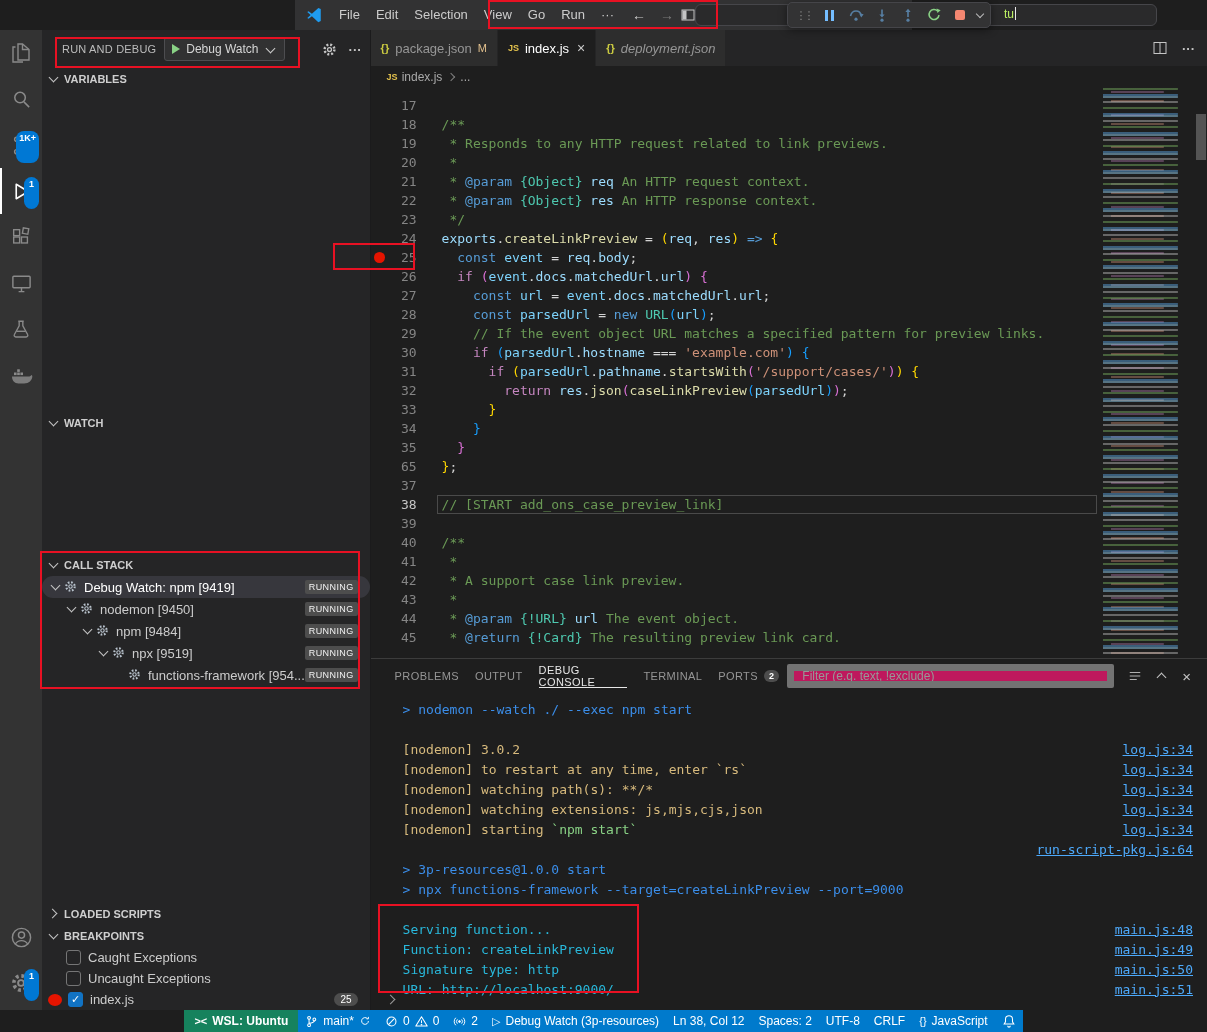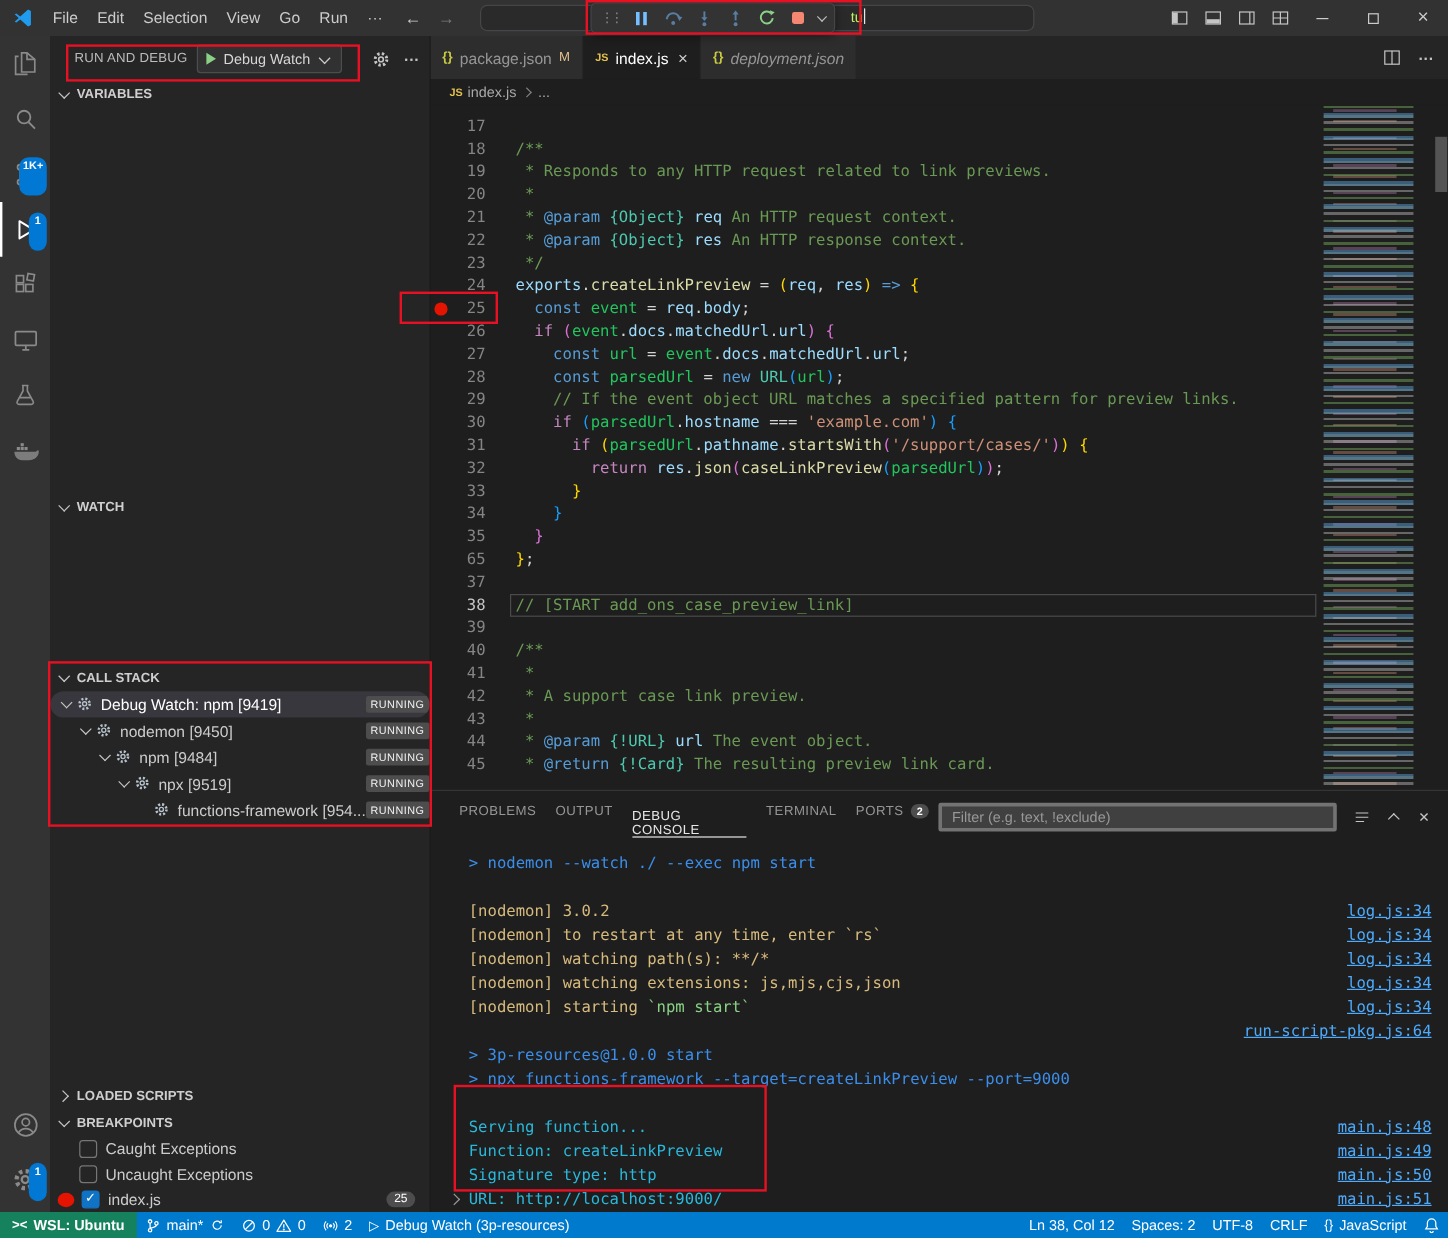--- a/index.html
+++ b/index.html
@@ -1,18 +1,18 @@
 <!DOCTYPE html>
 <html><head>
 <meta charset="utf-8">
 <style>
   * { box-sizing: border-box; margin: 0; padding: 0; }
   html,body { width:1207px; height:1032px; overflow:hidden; }
   body { font-family:"Liberation Sans", sans-serif; background:#1e1e1e; color:#cccccc; }
-  .window { position:relative; width:1207px; height:1032px; display:flex; flex-direction:column; }
+  .window { position:relative; width:1207px; height:1032px; display:flex; flex-direction:column;align-items:center; }
 
   
   .titlebar { flex:0 0 30px; background:#323233; display:flex; align-items:center; font-size:13px; position:relative; z-index:5; }
   .logo { width:18px; height:18px; margin:0 8px 0 10px; flex:0 0 auto; }
   .menu-item { padding:0 8px; height:30px; line-height:30px; color:#cccccc; cursor:default; }
   .nav-arrows { display:flex; gap:14px; margin-left:10px; color:#cccccc; font-size:14px; }
   .command-center { position:absolute; left:400px; top:4px; width:462px; height:22px; background:#2a2a2b; border:1px solid #46464a; border-radius:6px; }
   .cc-text { position:absolute; left:308px; top:2px; font-size:12px; color:#bef264; }
   .cc-cursor { display:inline-block; width:1px; height:13px; background:#e8e8e8; vertical-align:-2px; margin-left:1px; }
   .debug-toolbar { position:absolute; left:492px; top:2px; height:26px; background:#333334; border:1px solid #454549; border-radius:5px; display:flex; align-items:center; padding:0 3px; gap:1px; box-shadow:0 2px 8px rgba(0,0,0,.45); }
@@ -52,21 +52,21 @@
   .twisty { width:16px; height:16px; position:relative; flex:0 0 16px; }
   .twisty::before { content:""; position:absolute; left:4px; top:3px; width:6px; height:6px; border-right:1.6px solid #c5c5c5; border-bottom:1.6px solid #c5c5c5; transform:rotate(45deg); }
   .twisty.right::before { transform:rotate(-45deg); left:3px; top:4px; }
   .sec-body-vars { flex:0 0 322px; }
   .sec-body-watch { flex:0 0 120px; }
   .cs-list { flex:0 0 110px; }
   .cs-row { height:22px; display:flex; align-items:center; color:#cccccc; white-space:nowrap; overflow:hidden; }
   .cs-row.selected { background:#37373d; color:#ffffff; }
   .cs-icon { width:16px; height:15px; margin-right:4px; color:#b8c2cc; flex:0 0 16px; }
   .cs-label { overflow:hidden; text-overflow:ellipsis; }
-  .running-badge { margin-left:auto; margin-right:0; background:#4d4d4d; color:#f2f2f2; font-size:9px; letter-spacing:.4px; padding:2px 4px; border-radius:2px; flex:0 0 auto; }
+  .running-badge { margin-left:auto; margin-right:12px; background:#4d4d4d; color:#f2f2f2; font-size:9px; letter-spacing:.4px; padding:2px 4px; border-radius:2px; flex:0 0 auto; }
   .twisty-spacer { width:16px; flex:0 0 16px; }
   .stack-filler { flex:1; }
   .bp-list { display:flex; flex-direction:column; }
   .bp-row { height:21px; display:flex; align-items:center; padding-left:6px; }
   .bp-row-dot { width:14px; height:14px; margin-right:4px; border-radius:50%; flex:0 0 14px; }
   .bp-row-dot.on { background:#e51400; width:12px; height:12px; margin:1px 6px 1px 0; }
   .checkbox { width:15px; height:15px; border:1px solid #767676; border-radius:3px; margin-right:7px; font-size:11px; line-height:13px; text-align:center; color:#fff; flex:0 0 15px; }
   .checkbox.checked { background:#1173c4; border-color:#1173c4; }
   .count-badge { margin-left:auto; margin-right:12px; background:#4d4d4d; color:#fff; border-radius:10px; font-size:10px; padding:1px 6px; }
 
@@ -90,39 +90,39 @@
   .code-region { flex:1; position:relative; overflow:hidden; background:#1e1e1e; font-family:"DejaVu Sans Mono", monospace; font-size:13px; line-height:19px; }
   .code-lines { position:absolute; top:8px; left:0; right:110px; }
   .code-line { display:flex; height:19px; white-space:pre; position:relative; }
   .bp-margin { flex:0 0 16px; position:relative; }
   .bp-dot { position:absolute; left:3px; top:4px; width:11px; height:11px; border-radius:50%; background:#e51400; }
   .ln-num { flex:0 0 30px; text-align:right; color:#858585; }
   .ln-num.cur { color:#c6c6c6; }
   .ln-text { padding-left:25px; color:#d4d4d4; }
   .code-line.current::before { content:""; position:absolute; left:66px; right:0; top:0; bottom:0; border:1px solid #4a4a4a; }
   .tok-cm{color:#6a9955}.tok-kw{color:#569cd6}.tok-ct{color:#c586c0}.tok-st{color:#ce9178}
-  .tok-fn{color:#dcdcaa}.tok-vr{color:#9cdcfe}.tok-cv{color:#22c55e}.tok-cl{color:#4ec9b0}
+  .tok-fn{color:#dcdcaa}.tok-vr{color:#9cdcfe}.tok-cv{color:#7dd3fc}.tok-cl{color:#4ec9b0}
   .tok-pn{color:#d4d4d4}.tok-b1{color:#ffd700}.tok-b2{color:#da70d6}.tok-b3{color:#179fff}
   .tok-dt{color:#569cd6}.tok-dy{color:#4ec9b0}.tok-dv{color:#9cdcfe}
   .minimap { position:absolute; top:0; right:12px; width:96px; bottom:0;
     background-image:
       repeating-linear-gradient(180deg, rgba(106,153,85,.55) 0 2px, transparent 2px 6px, rgba(86,156,214,.5) 6px 8px, rgba(156,220,254,.45) 8px 10px, transparent 10px 13px, rgba(212,212,212,.4) 13px 15px, transparent 15px 19px),
       repeating-linear-gradient(180deg, rgba(197,134,192,.35) 0 2px, transparent 2px 9px, rgba(206,145,120,.4) 9px 11px, transparent 11px 23px);
     background-size:78% 100%, 55% 100%; background-repeat:no-repeat; background-position:4px 0, 12px 3px; }
   .scrollbar { position:absolute; top:0; right:0; width:12px; bottom:0; }
   .sb-thumb { position:absolute; top:26px; right:1px; width:10px; height:46px; background:rgba(150,150,150,.45); }
 
   
   .panel { flex:0 0 352px; border-top:1px solid #3c3c3c; display:flex; flex-direction:column; background:#1e1e1e; }
   .panel-header { flex:0 0 34px; display:flex; align-items:center; padding:0 10px 0 16px; }
   .panel-tab { font-size:11px; letter-spacing:.4px; color:#969696; padding:0 8px; height:34px; display:flex; align-items:center; gap:6px; position:relative; }
-  .panel-tab.active { color:#e7e7e7;margin-top:10px; }
+  .panel-tab.active { color:#e7e7e7; }
   .panel-tab.active::after { content:""; position:absolute; left:8px; right:8px; bottom:5px; height:1px; background:#e7e7e7; }
   .ports-badge { background:#4d4d4d; color:#fff; font-size:9px; border-radius:8px; padding:1px 5px; font-weight:bold; }
-  .panel-filter { margin-left:auto; width:336px; height:24px; background:#404040; border:3px solid #737373; border-radius:2px; color:#cccccc; font-size:12px; padding:0 8px; font-family:"Liberation Sans",sans-serif; }
+  .panel-filter { margin-left:auto; width:336px; height:24px; background:#be185d; border:7px solid #737373; border-radius:2px; color:#cccccc; font-size:12px; padding:0 8px; font-family:"Liberation Sans",sans-serif; }
   .panel-filter::placeholder { color:#989898; }
   .panel-actions { display:flex; align-items:center; gap:14px; padding:0 6px 0 14px; color:#c5c5c5; font-size:14px; }
   .chev-up { width:12px; height:12px; position:relative; }
   .chev-up::before { content:""; position:absolute; left:2px; top:4px; width:6px; height:6px; border-left:1.4px solid #c5c5c5; border-top:1.4px solid #c5c5c5; transform:rotate(45deg); }
   .console { flex:1; position:relative; font-family:"DejaVu Sans Mono", monospace; font-size:13px; padding-top:6px; overflow:hidden; }
   .console-row { height:20px; display:flex; align-items:center; padding:0 14px 0 32px; white-space:pre; }
   .console-link { margin-left:auto; color:#4daafc; text-decoration:underline; cursor:pointer; }
   .c-cmd{color:#3b8eea}.c-warn{color:#d7ba7d}.c-grn{color:#89d185}.c-info{color:#29b8db}
   .console-prompt { position:absolute; left:14px; bottom:4px; width:12px; height:12px; }
   .console-prompt::before { content:""; position:absolute; left:2px; top:2px; width:6px; height:6px; border-right:1.6px solid #9b9b9b; border-bottom:1.6px solid #9b9b9b; transform:rotate(-45deg); }

